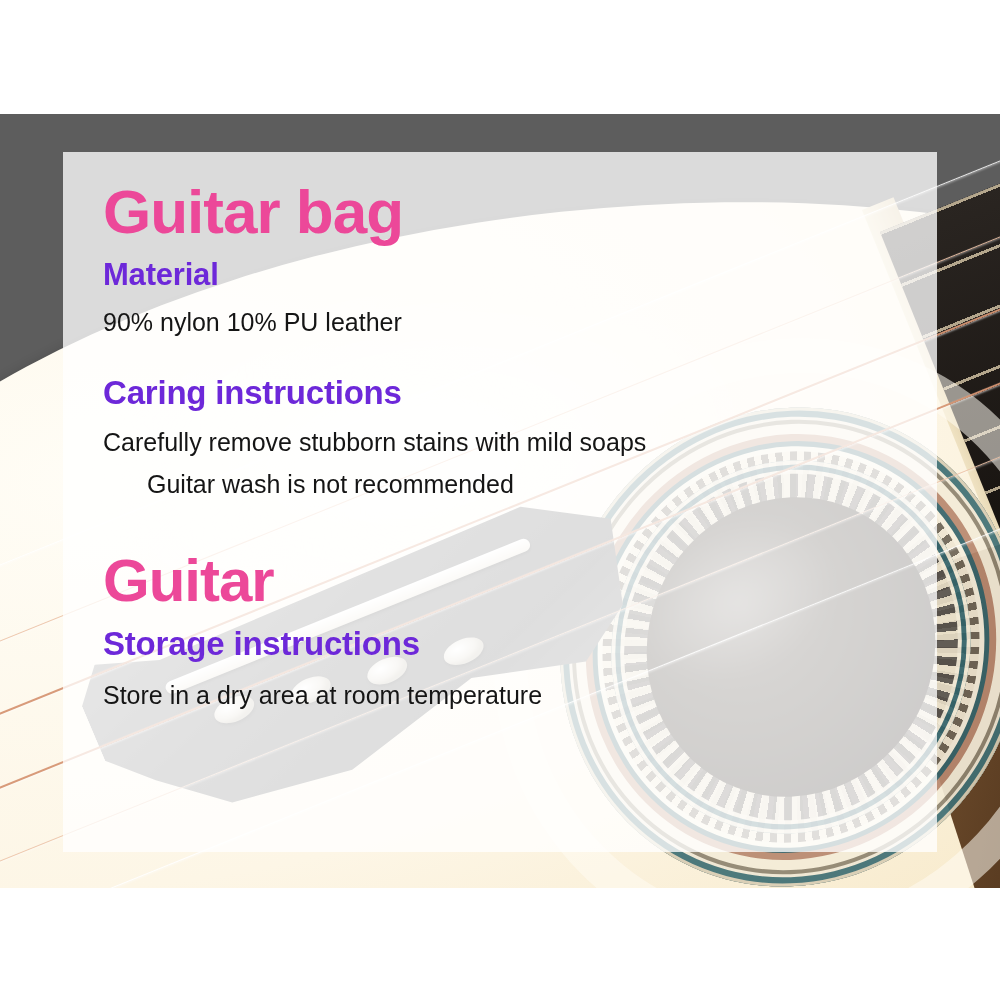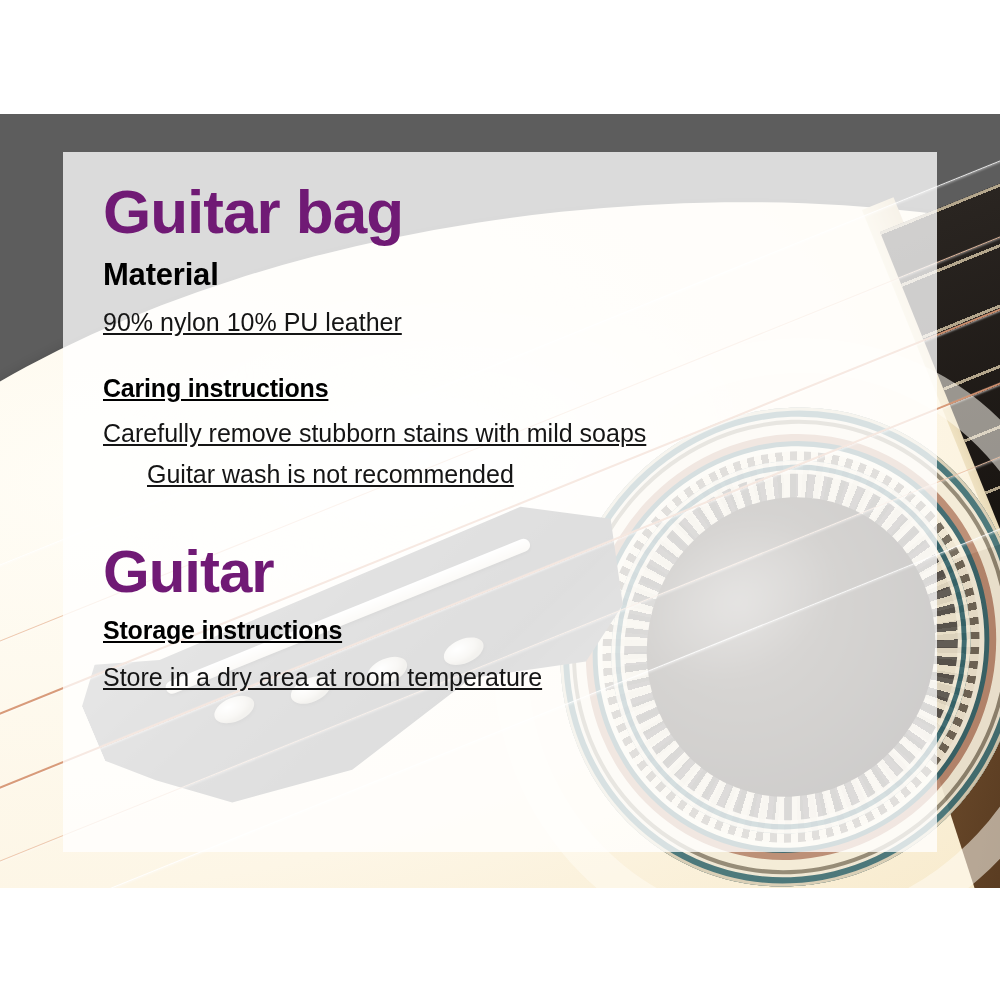--- a/index.html
+++ b/index.html
@@ -144,29 +144,29 @@
     position:absolute;left:63px;top:152px;width:874px;height:700px;
     background:rgba(255,255,255,.78);
     z-index:6;
   }
 
   
   .text-layer{position:absolute;left:63px;top:152px;width:874px;height:700px;z-index:7;}
   .pad{padding:28px 40px 0 40px;}
 
   h1{
-    margin:0;font-size:62px;line-height:1.02;font-weight:bold;color:#701a75;
+    margin:0;font-size:62px;line-height:1.02;font-weight:bold;color:#ec4899;
     letter-spacing:-1px;
   }
   h2{
-    margin:0;font-weight:bold;color:#000000;letter-spacing:-.2px;
+    margin:0;font-weight:bold;color:#6d28d9;letter-spacing:-.2px;
   }
   .h2-sm{font-size:31px;line-height:1.18;}
-  .h2-md{font-size:25px;line-height:1.18;text-decoration:underline;}
-  p{margin:0;color:#151515;font-size:25px;line-height:1.42;font-weight:normal;text-decoration:underline;}
+  .h2-md{font-size:33px;line-height:1.18;}
+  p{margin:0;color:#151515;font-size:25px;line-height:1.42;font-weight:normal;}
 
   .sec-material{margin-top:14px;}
   .sec-material p{margin-top:11px;}
   .sec-caring{margin-top:34px;}
   .sec-caring .lines{margin-top:12px;}
   .sec-guitar{margin-top:48px;}
   .sec-guitar h1{font-size:60px;}
   .sec-guitar h2{margin-top:14px;}
   .sec-guitar .lines{margin-top:14px;}
   .lines p + p{margin-top:6px;margin-left:44px;}

